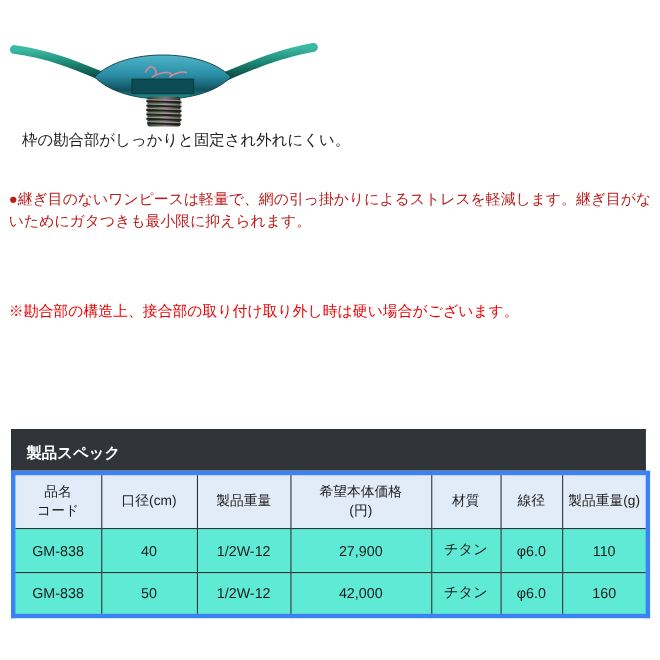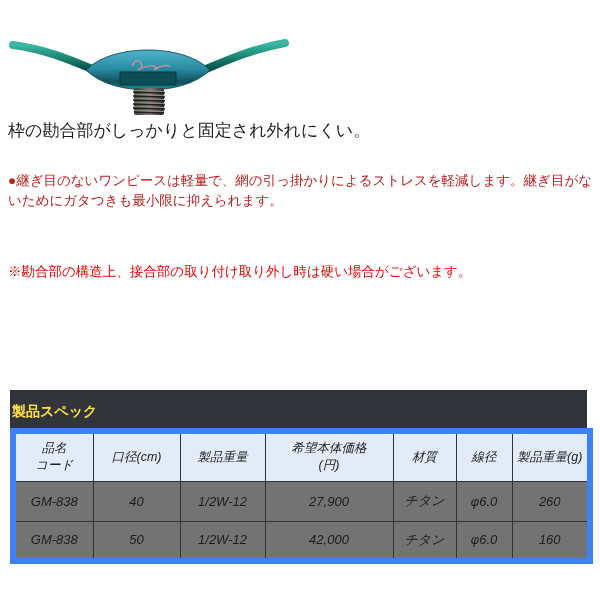--- a/index.html
+++ b/index.html
@@ -1,45 +1,45 @@
 <!DOCTYPE html>
 <html><head>
 <meta charset="utf-8">
 <style>
   * { margin: 0; padding: 0; box-sizing: border-box; }
   html, body { width: 600px; height: 600px; background: #ffffff; overflow: hidden; }
   body { font-family: "Liberation Sans", sans-serif; color: #1c1c1c; position: relative; }
 
   .hero { position: absolute; left: 8px; top: 22px; width: 282px; height: 96px; }
-  .caption { position: absolute; left: 8px; top: 119px; font-size: 17px; color: #1c1c1c; }
+  .caption { position: absolute; left: 20px; top: 119px; font-size: 14px; color: #1c1c1c; }
 
   .features { position: absolute; left: 8px; top: 171px; width: 586px; }
   .features p { font-size: 13.5px; line-height: 20px; color: #b91c1c; }
 
-  .warnings { position: absolute; left: 8px; top: 262px; width: 586px; }
+  .warnings { position: absolute; left: 8px; top: 273px; width: 586px; }
   .warnings p { font-size: 13.5px; line-height: 20px; color: #ee0000; margin-bottom: 2px; }
 
   .spec { position: absolute; left: 10px; top: 390px; width: 577px; }
   .spec-title {
-    background: #31353a; color: #fde047; font-weight: bold; font-size: 14px;
-    height: 38px; line-height: 38px; 
+    background: #31353a; color: #ffffff; font-weight: bold; font-size: 14px;
+    height: 38px; line-height: 38px; padding-left: 12px;
     border: 2px solid #2e3338; border-bottom: none;
   }
   table.spec-table {
     width: 577px; border-collapse: collapse; table-layout: fixed;
-    border: 6px solid #3b82f6; background: #ffffff; font-style: italic;
+    border: 4px solid #3b82f6; background: #ffffff;
   }
   table.spec-table th {
     background: #e2ebf8; border: 1px solid #2e3338; height: 50px;
     font-size: 12.5px; font-weight: normal; text-align: center;
     white-space: pre-line; color: #1c1c1c; vertical-align: middle;
   }
   table.spec-table td {
     border: 1px solid #2e3338; height: 40px; text-align: center;
-    font-size: 13px; color: #1c1c1c; vertical-align: middle; background: #737373;
+    font-size: 13px; color: #1c1c1c; vertical-align: middle; background: #5eead4;
   }
 </style>
 </head>
 <body>
 
 <div class="hero">
   <svg width="282" height="96" viewBox="0 0 282 96">
     <defs>
       <linearGradient id="armG" x1="0" y1="0" x2="0" y2="1">
         <stop offset="0" stop-color="#3cb9a4"></stop>
@@ -127,21 +127,21 @@
       </tr>
     </thead>
     <tbody>
       <tr>
         <td>GM-838</td>
         <td>40</td>
         <td>1/2W-12</td>
         <td>27,900</td>
         <td>チタン</td>
         <td>φ6.0</td>
-        <td>260</td>
+        <td>110</td>
       </tr>
       <tr>
         <td>GM-838</td>
         <td>50</td>
         <td>1/2W-12</td>
         <td>42,000</td>
         <td>チタン</td>
         <td>φ6.0</td>
         <td>160</td>
       </tr>

